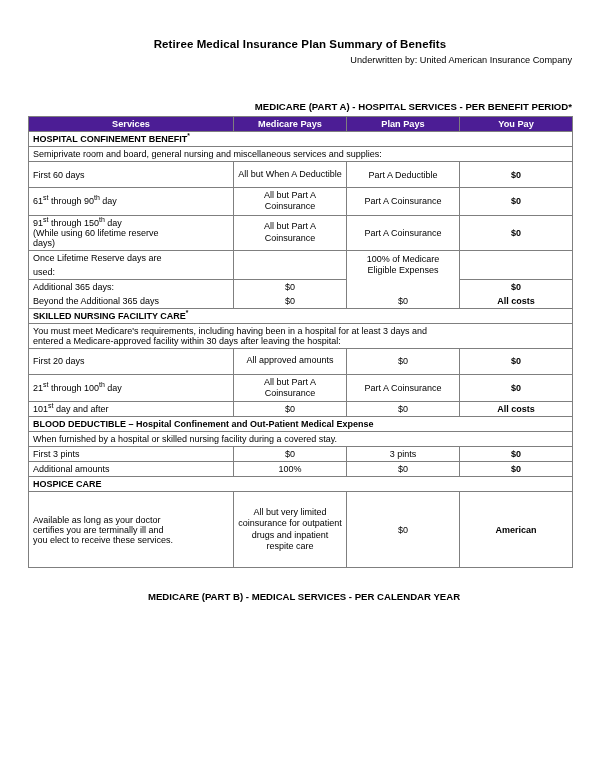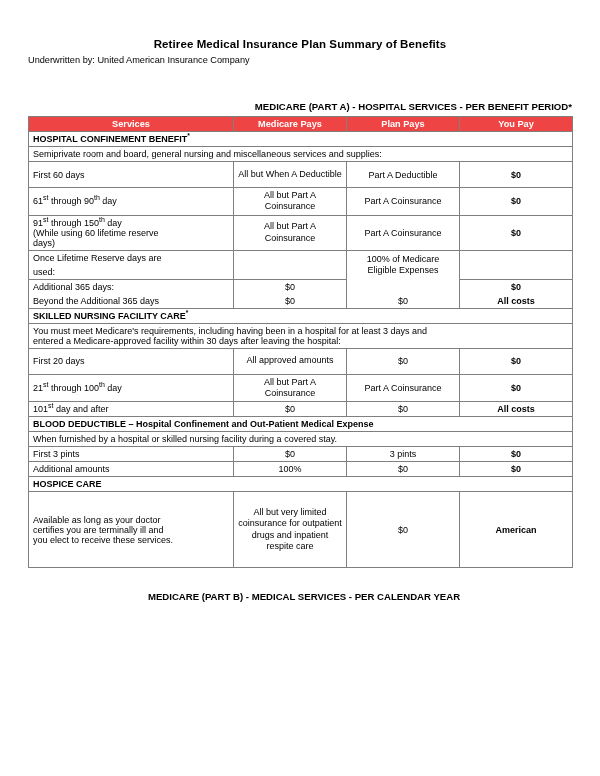--- a/index.html
+++ b/index.html
@@ -22,21 +22,21 @@
     padding: 30px 28px 0 28px;
   }
   .doc-title {
     text-align: center;
     font-size: 11.5px;
     font-weight: bold;
     margin: 8px 0 0 0;
     letter-spacing: 0.1px;
   }
   .doc-subtitle {
-    text-align: left;
+    text-align: right;
     font-size: 9.2px;
     margin: 5px 0 0 0;
   }
   .section-title {
     text-align: right;
     font-size: 9.6px;
     font-weight: bold;
     margin: 36px 0 4px 0;
   }
   table.benefits {
@@ -44,21 +44,21 @@
     width: 100%;
     table-layout: fixed;
     font-size: 9px;
   }
   table.benefits td, table.benefits th {
     border: 1px solid #7f7f7f;
     padding: 2px 4px;
     vertical-align: middle;
   }
   thead th {
-    background: #ef4444;
+    background: #4c1d95;
     color: #ffffff;
     font-weight: bold;
     text-align: center;
     font-size: 9.2px;
     padding: 3px 2px;
     border: 1px solid #6e6e6e;
   }
   col.c-services { width: 205px; }
   col.c-medicare { width: 113px; }
   col.c-plan      { width: 113px; }

